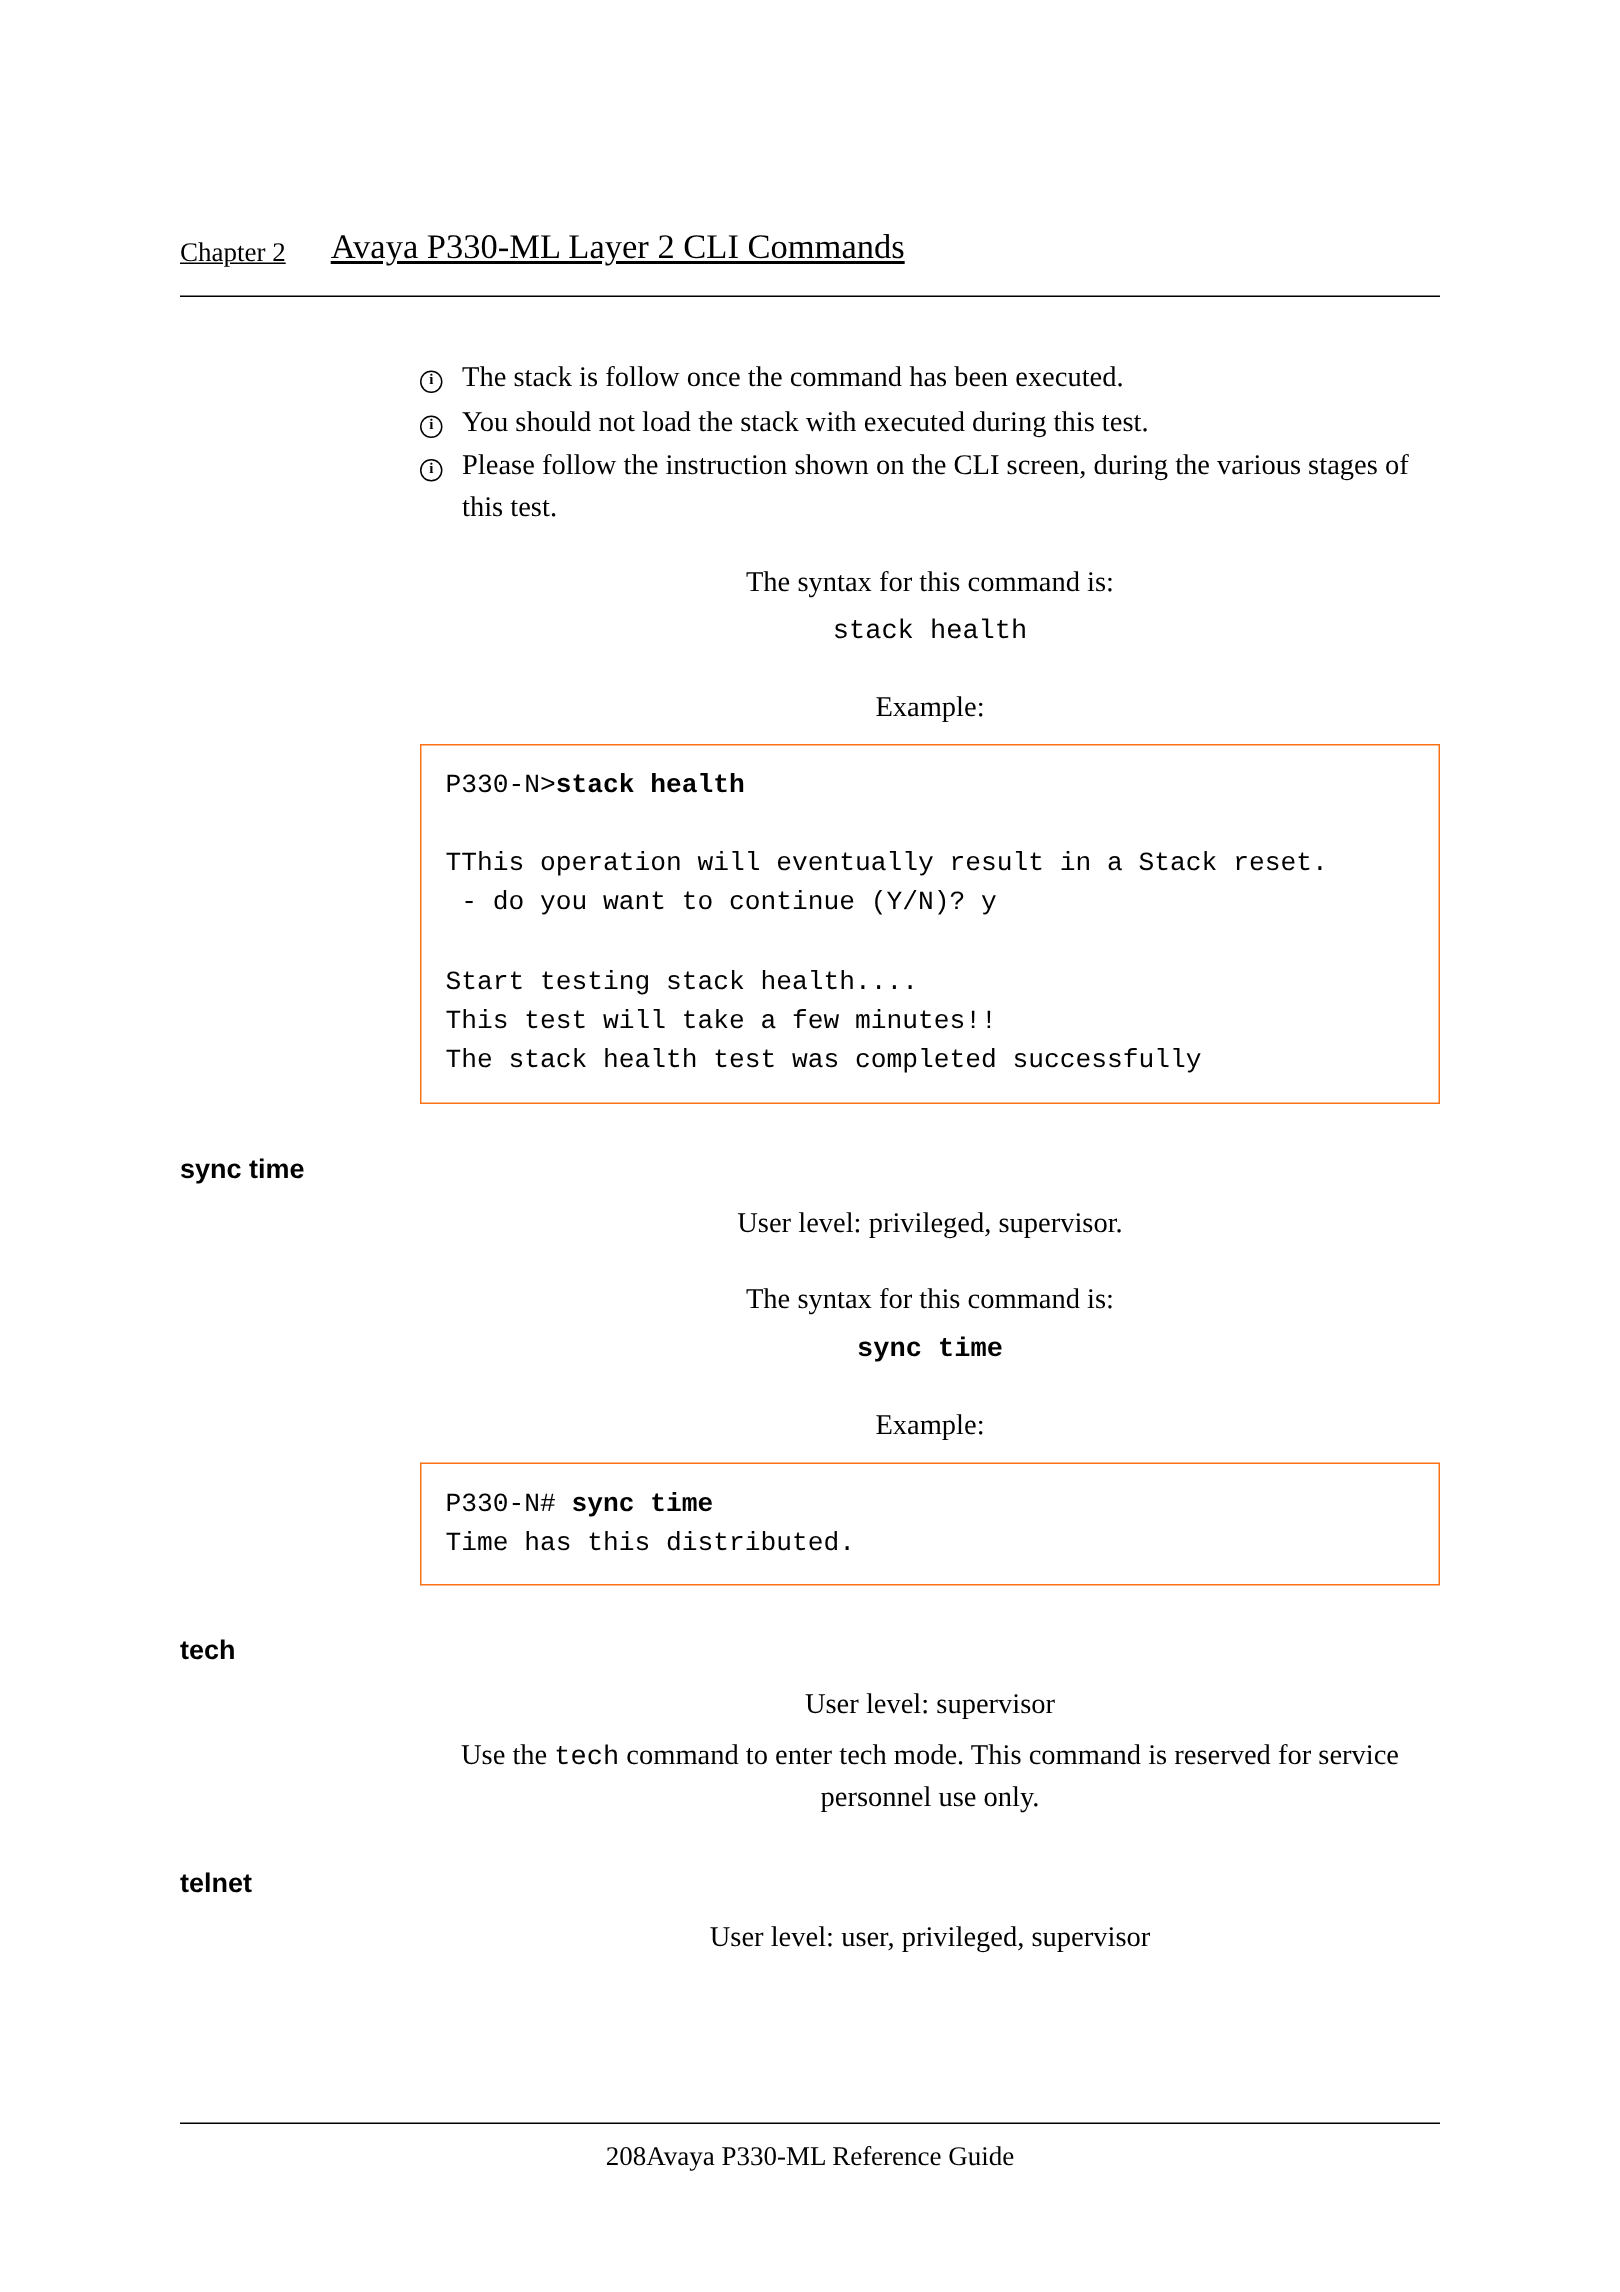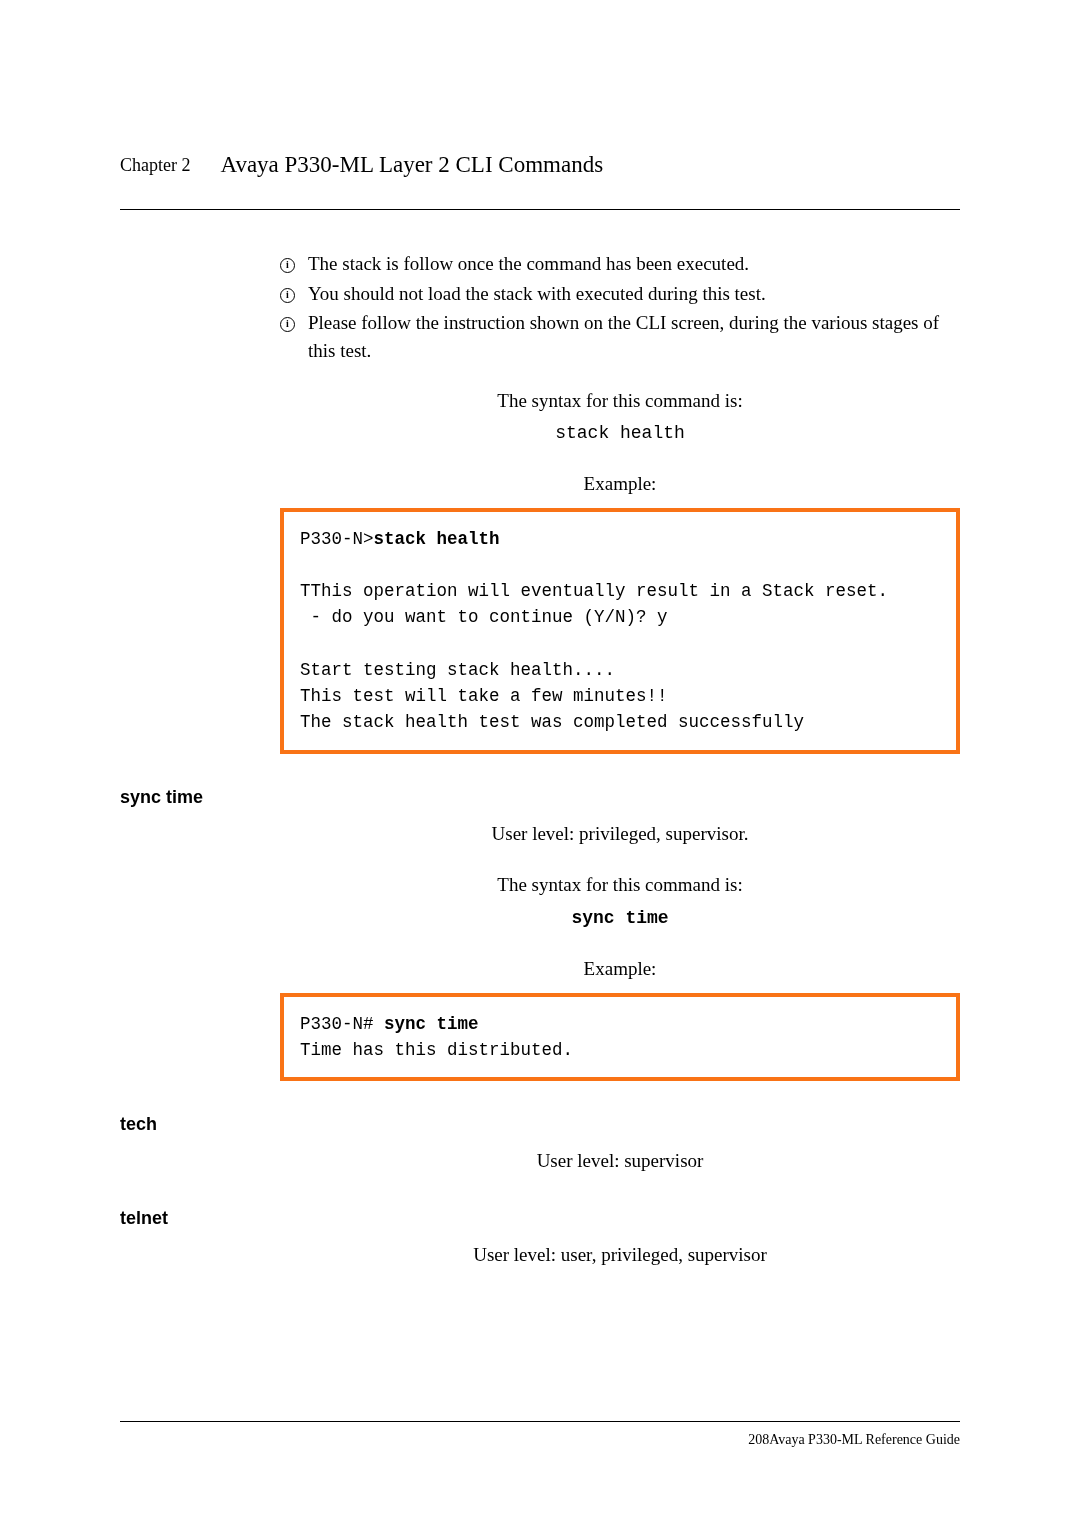--- a/index.html
+++ b/index.html
@@ -11,23 +11,24 @@
     height: 1528px;
     position: relative;
     font-size: 19px;
     line-height: 1.45;
   }
   .page {
     padding: 148px 120px 0 120px;
   }
   .header-row {
     display: flex;
-    align-items: center;
+    align-items: flex-end;
     font-size: 18px;
-    margin-bottom: 28px;
+    margin-bottom: 16px;
+    text-decoration: underline;
   }
   .header-chapter {
     margin-right: 30px;
   }
   .header-title {
     font-size: 23px;
   }
   hr.rule {
     border: none;
     border-top: 1.5px solid #000;
@@ -73,21 +74,21 @@
   .mono {
     font-family: "Courier New", Courier, monospace;
     font-size: 18px;
   }
   .mono-bold {
     font-family: "Courier New", Courier, monospace;
     font-weight: bold;
     font-size: 18px;
   }
   .example-box {
-    border: 4px solid #f97316;
+    border: 1px solid #f97316;
     padding: 14px 16px;
     margin-top: 10px;
     margin-bottom: 30px;
     font-family: "Courier New", Courier, monospace;
     font-size: 17.5px;
     line-height: 1.5;
     white-space: pre;
   }
   .section-heading {
     font-family: Arial, Helvetica, sans-serif;
@@ -100,22 +101,22 @@
   .spacer-sm { height: 18px; }
   .spacer-md { height: 24px; }
   .footer {
     position: absolute;
     bottom: 78px;
     left: 120px;
     right: 120px;
   }
   .footer-row {
     display: flex;
-    justify-content: flex-end;
-    font-size: 14px;
+    justify-content: center;
+    font-size: 18px;
     padding-top: 8px;
   }
 </style>
 </head>
 <body>
 
 <div class="page">
   <div class="header-row">
     <span class="header-chapter">Chapter 2</span>
     <span class="header-title">Avaya P330-ML Layer 2 CLI Commands</span>
@@ -160,20 +161,23 @@
     <div class="para">The syntax for this command is:</div>
     <div class="mono-bold para">sync time</div>
     <div class="spacer-sm"></div>
     <div class="para">Example:</div>
 
     <div class="example-box"><span>P330-N# </span><b>sync time</b>
 <span>Time has this distributed.</span></div>
 
     <div class="section-heading">tech</div>
     <div class="italic para">User level: supervisor</div>
+    <div class="para">
+      <span>Use the </span><span class="mono">tech</span><span> command to enter tech mode. This command is reserved for service personnel use only.</span>
+    </div>
 
     <div class="spacer-md"></div>
 
     <div class="section-heading">telnet</div>
     <div class="italic para">User level: user, privileged, supervisor</div>
 
   </div>
 </div>
 
 <div class="footer">

